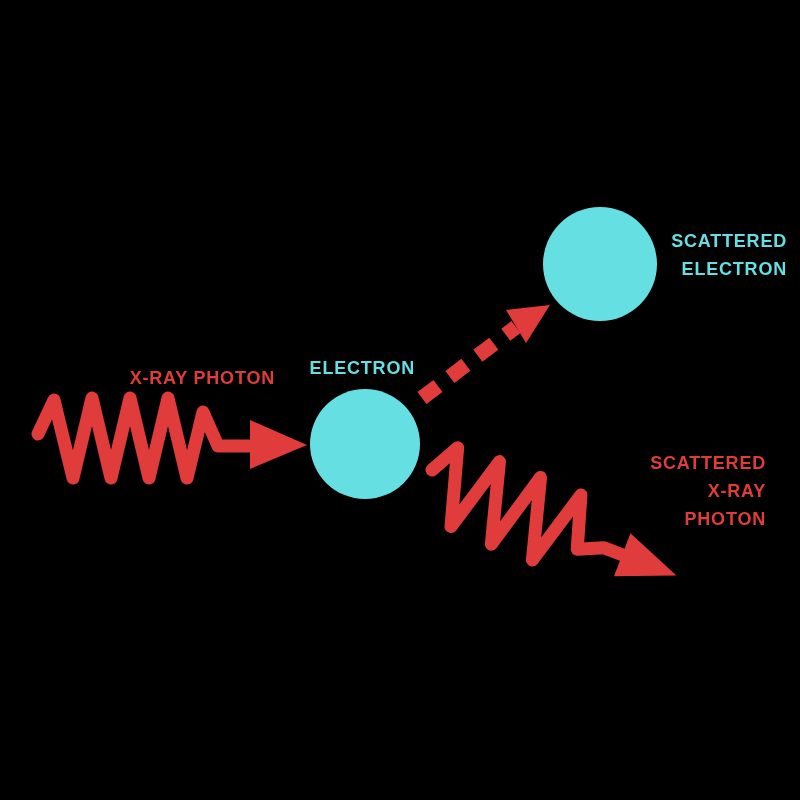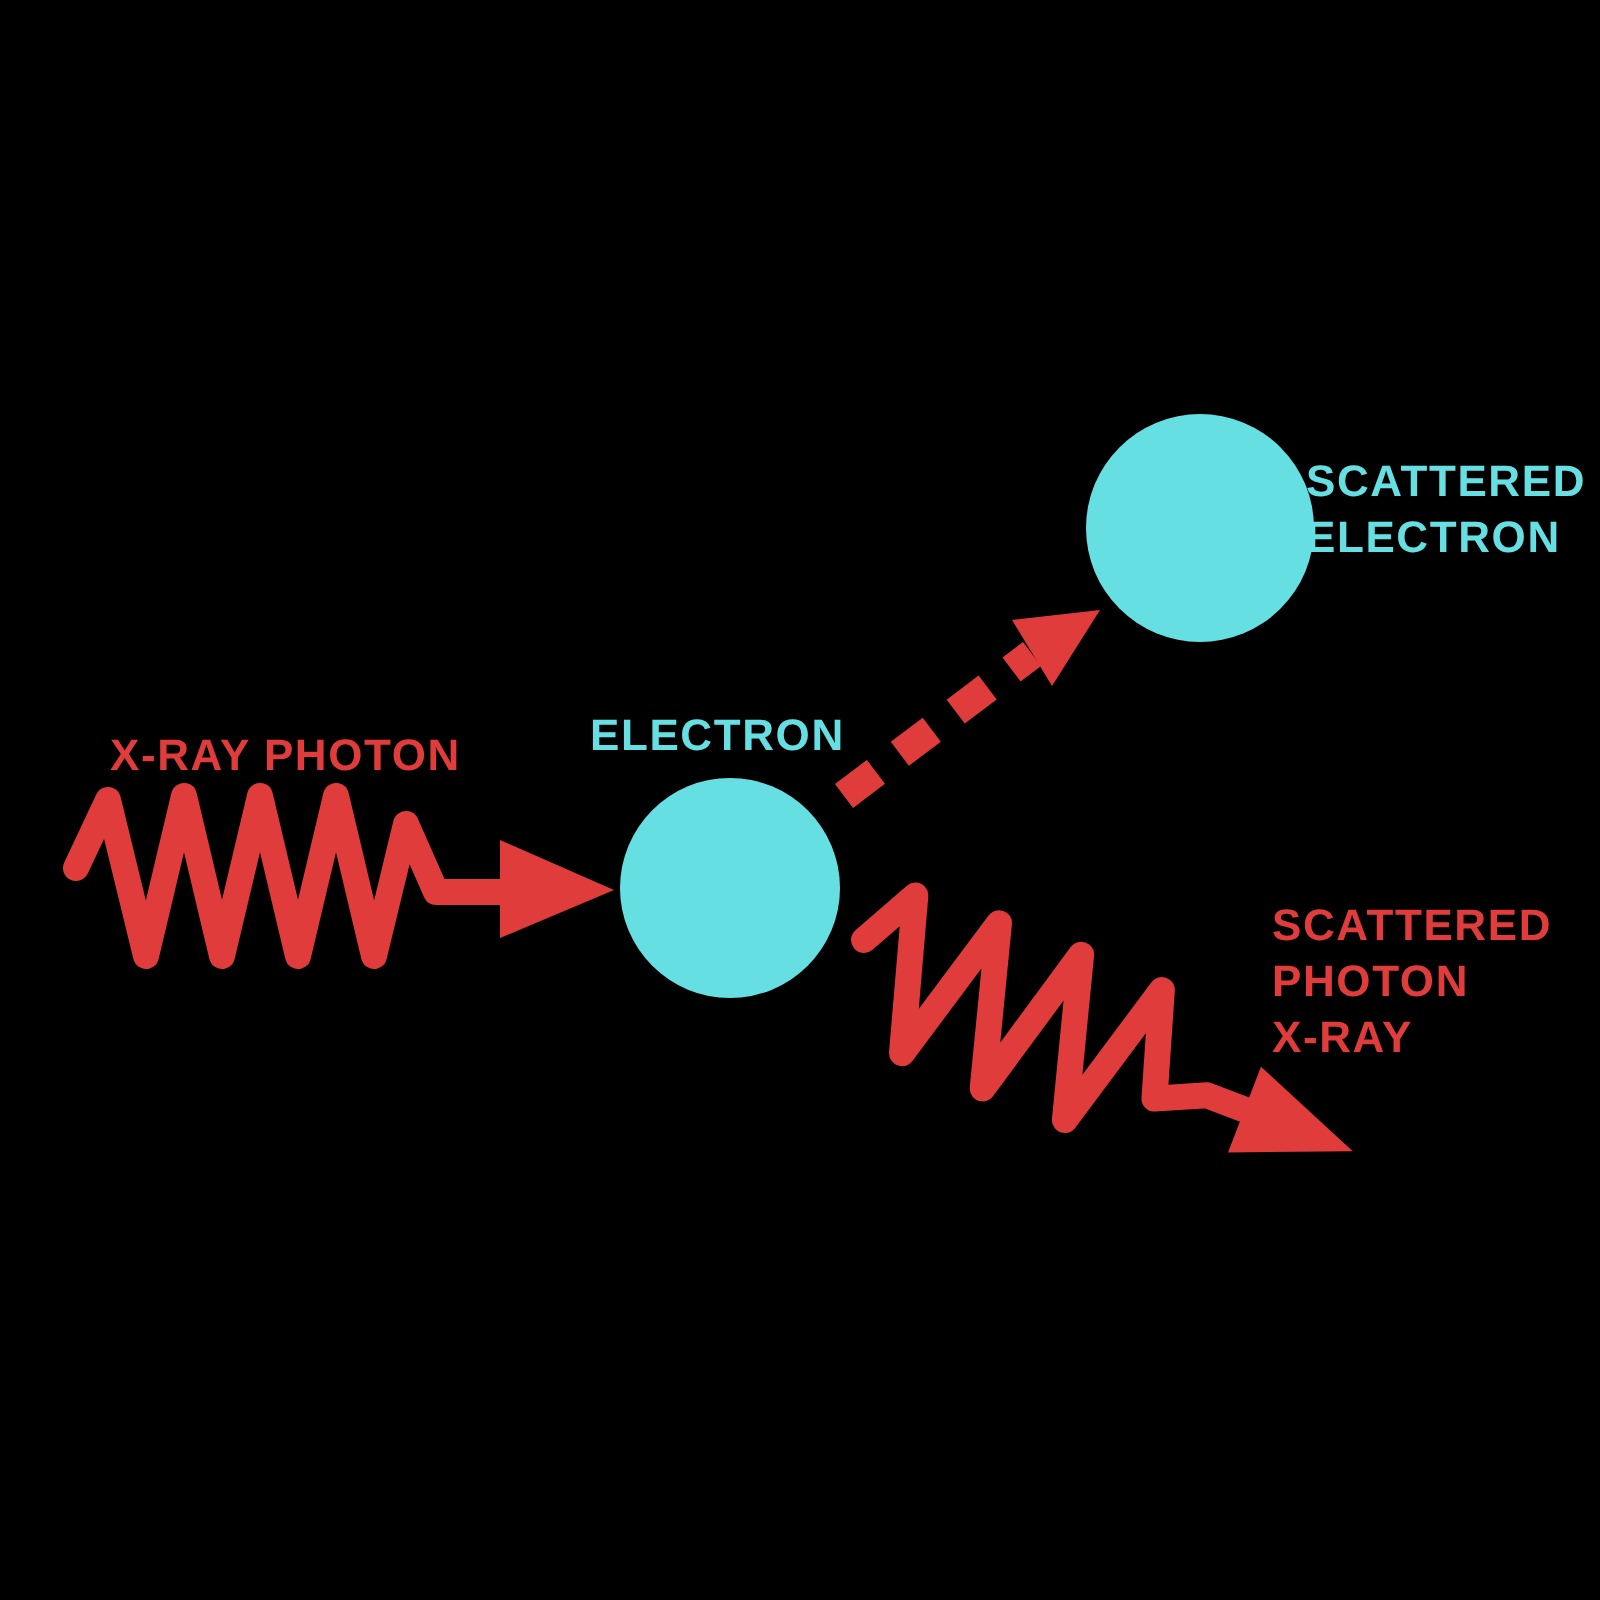--- a/index.html
+++ b/index.html
@@ -19,23 +19,23 @@
     height: 800px;
   }
   .canvas svg {
     position: absolute;
     left: 0;
     top: 0;
   }
   .label {
     position: absolute;
     font-weight: bold;
-    font-size: 22px;
+    font-size: 18px;
     letter-spacing: 0.8px;
-    text-align: left;
+    text-align: right;
     line-height: 28px;
     user-select: none;
   }
   .label.red { color: var(--photon-red, #e03c3c); }
   .label.cyan { color: var(--electron-cyan, #66dfe3); }
 
   .label-xray-photon      { left: 55px;  top: 364px; width: 220px; }
   .label-electron         { left: 295px; top: 354px; width: 120px; }
   .label-scattered-electron { left: 653px; top: 227px; width: 134px; }
   .label-scattered-photon   { left: 636px; top: 449px; width: 130px; }
@@ -68,17 +68,17 @@
 
   <div class="label cyan label-electron">ELECTRON</div>
 
   <div class="label cyan label-scattered-electron">
     <div>SCATTERED</div>
     <div>ELECTRON</div>
   </div>
 
   <div class="label red label-scattered-photon">
     <div>SCATTERED</div>
+    <div>X-RAY</div>
     <div>PHOTON</div>
-    <div>X-RAY</div>
   </div>
 
 </div>
 
 </body></html>

